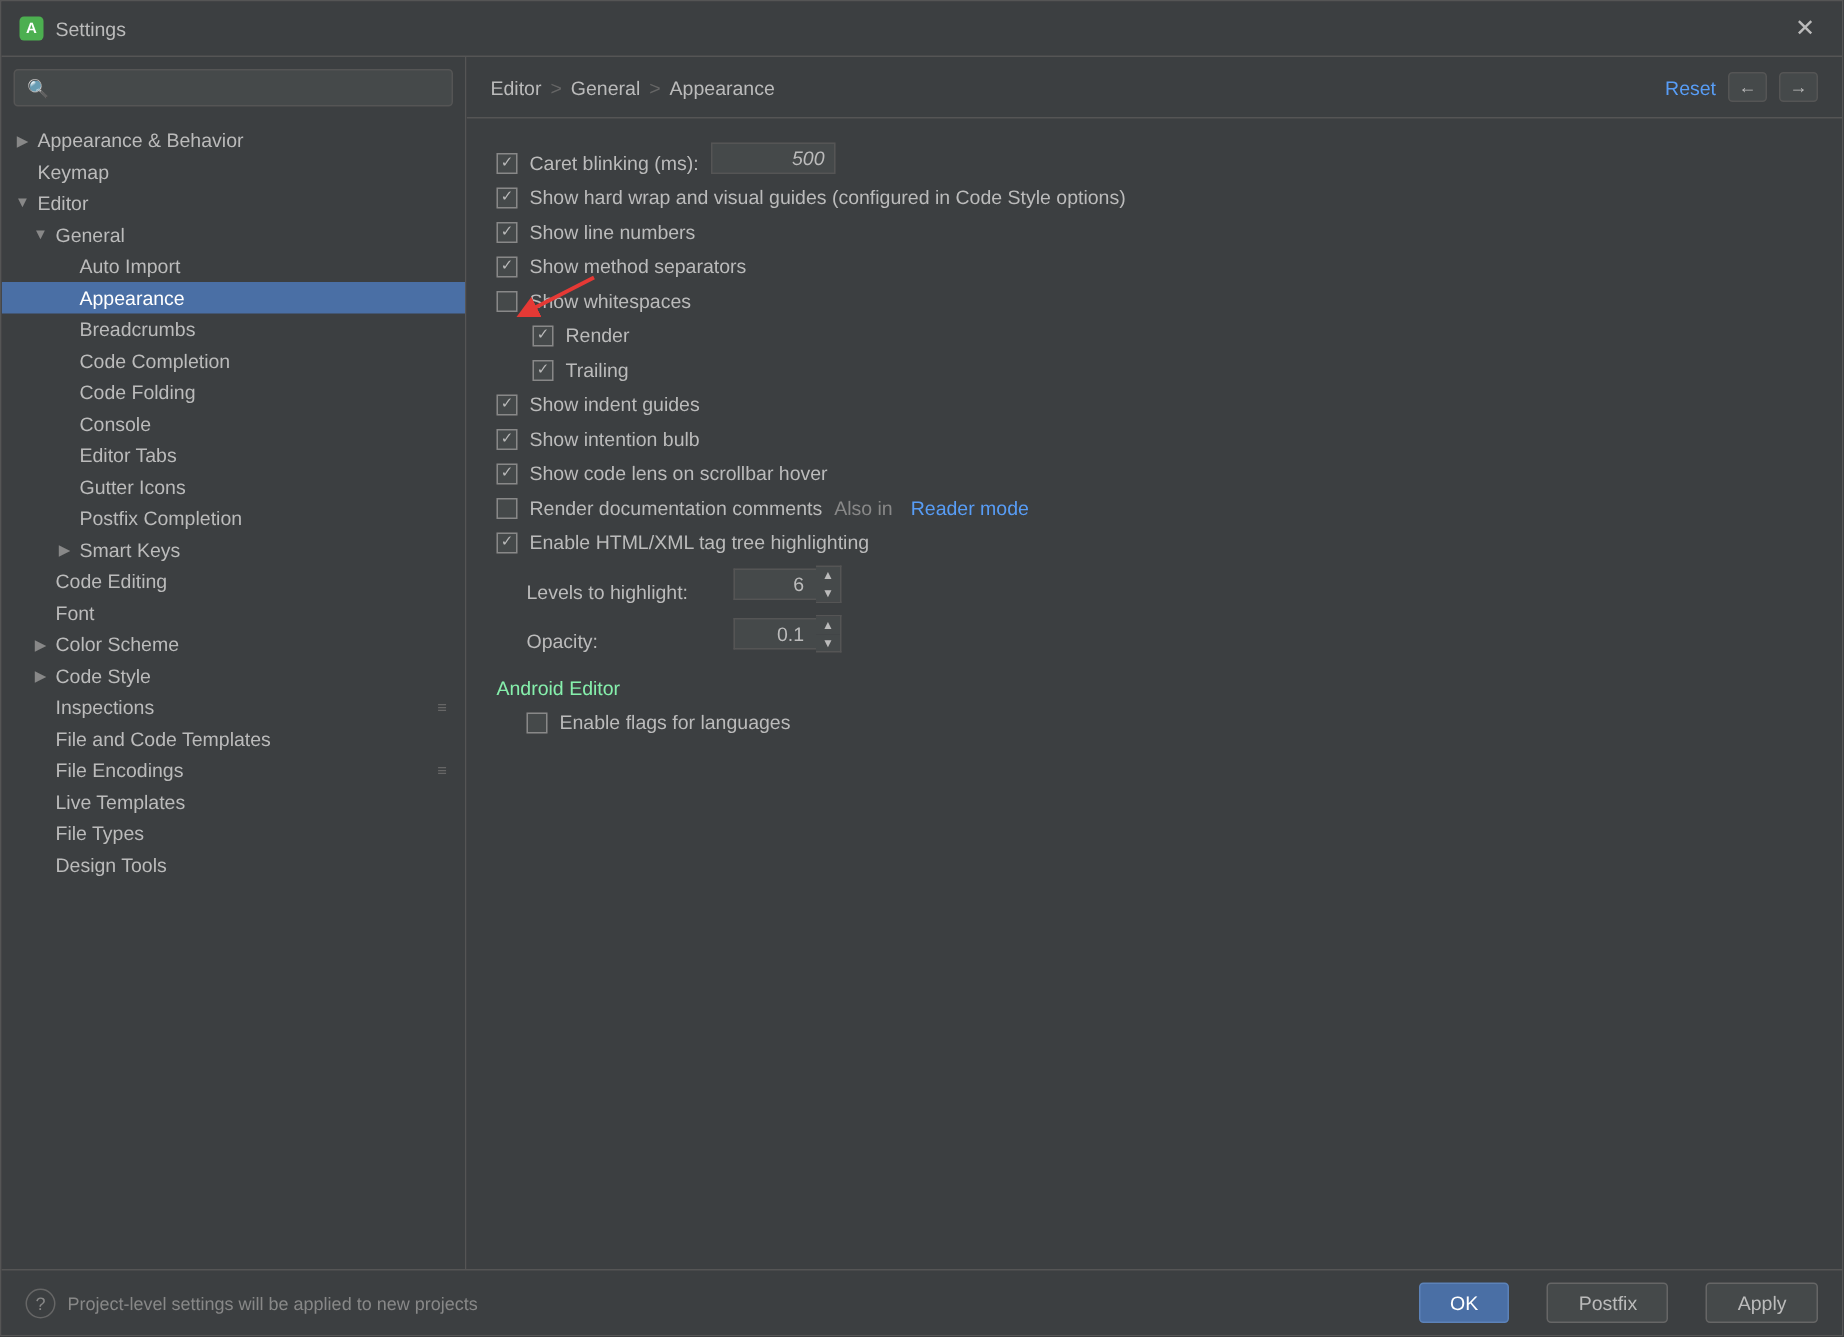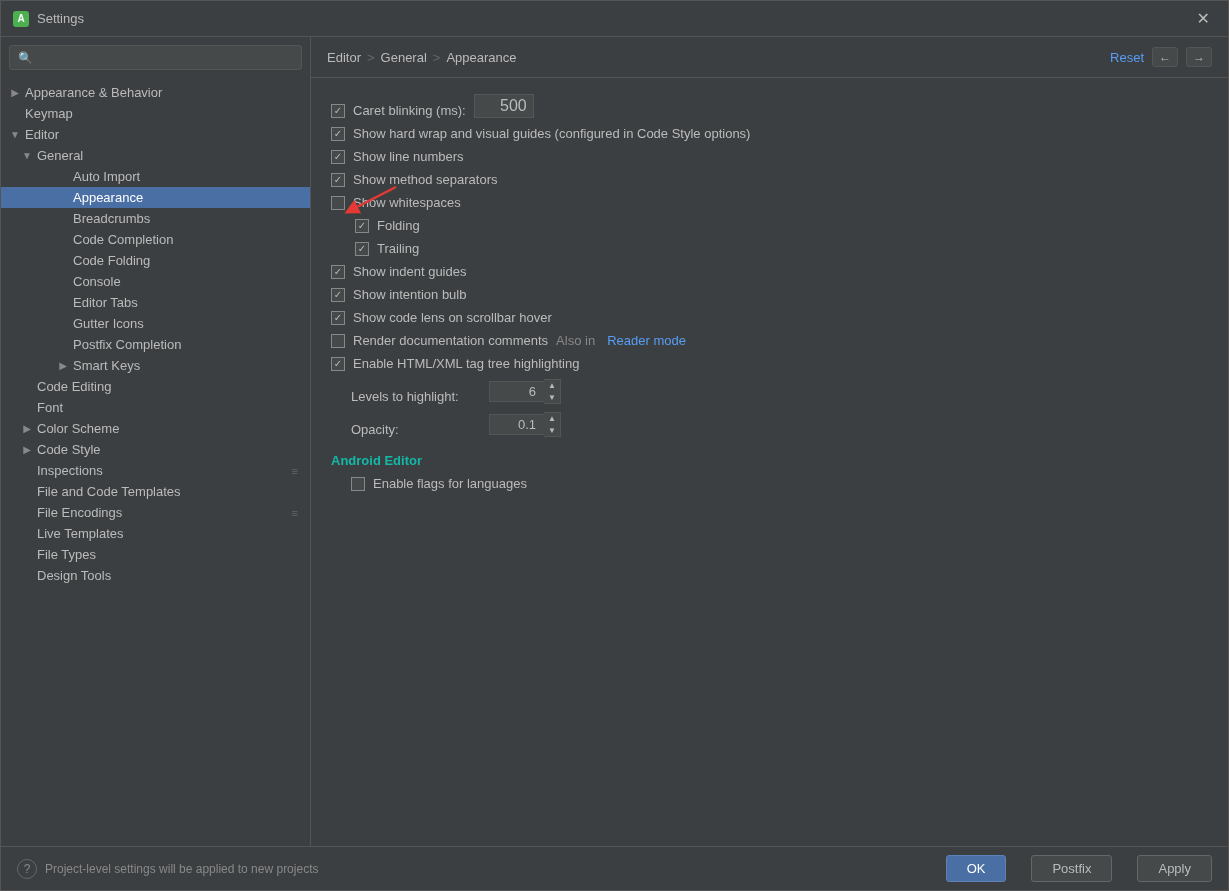--- a/index.html
+++ b/index.html
@@ -105,21 +105,21 @@
       cursor: pointer;
       display: flex;
       align-items: center;
       gap: 4px;
       color: #bbbbbb;
       user-select: none;
     }
     .tree-item.selected { background: #4a6fa5; color: white; }
     .tree-item.level-0 { padding-left: 8px; font-weight: normal; }
     .tree-item.level-1 { padding-left: 20px; }
-    .tree-item.level-2 { padding-left: 56px; }
+    .tree-item.level-2 { padding-left: 36px; }
     .expand-arrow {
       font-size: 10px;
       color: #888;
       width: 12px;
       text-align: center;
       flex-shrink: 0;
     }
     
     .item-scroll-icon {
       margin-left: auto;
@@ -210,23 +210,24 @@
       font-size: 10px;
       line-height: 1;
     }
     .cb.unchecked { background: #45494a; }
     .form-label { color: #bbbbbb; font-size: 13px; }
     .form-input-small {
       background: #45494a;
       border: 1px solid #555;
       color: #bbbbbb;
       padding: 2px 6px;
-      font-size: 16px;
-      width: 60px;
+      font-size: 13px;
+      width: 83px;
       text-align: right;
+      font-style: italic;
     }
     .indent-group {
       margin-left: 24px;
     }
     .spinner-input {
       display: flex;
       align-items: center;
     }
     .spinner-field {
       background: #45494a;
@@ -254,24 +255,24 @@
       line-height: 1.2;
     }
     .reader-mode-link {
       color: #589df6;
       cursor: pointer;
       font-size: 13px;
     }
     .also-in { color: #888; font-size: 13px; margin-right: 4px; }
     
     .section-header {
-      color: #14b8a6;
+      color: #86efac;
       font-size: 13px;
       margin: 16px 0 8px 0;
-      font-weight: bold;
+      font-weight: normal;
     }
     
     .footer {
       border-top: 1px solid #555;
       padding: 8px 16px;
       display: flex;
       align-items: center;
       justify-content: space-between;
       flex-shrink: 0;
       background: #3c3f41;
@@ -521,21 +522,21 @@
           <label class="checkbox-wrap">
             <div class="cb unchecked"></div>
             <span class="form-label">Show whitespaces</span>
           </label>
         </div>
 
         <div class="indent-group">
           <div class="form-row">
             <label class="checkbox-wrap">
               <div class="cb checked"></div>
-              <span class="form-label">Folding</span>
+              <span class="form-label">Render</span>
             </label>
           </div>
           <div class="form-row">
             <label class="checkbox-wrap">
               <div class="cb checked"></div>
               <span class="form-label">Trailing</span>
             </label>
           </div>
         </div>
 

